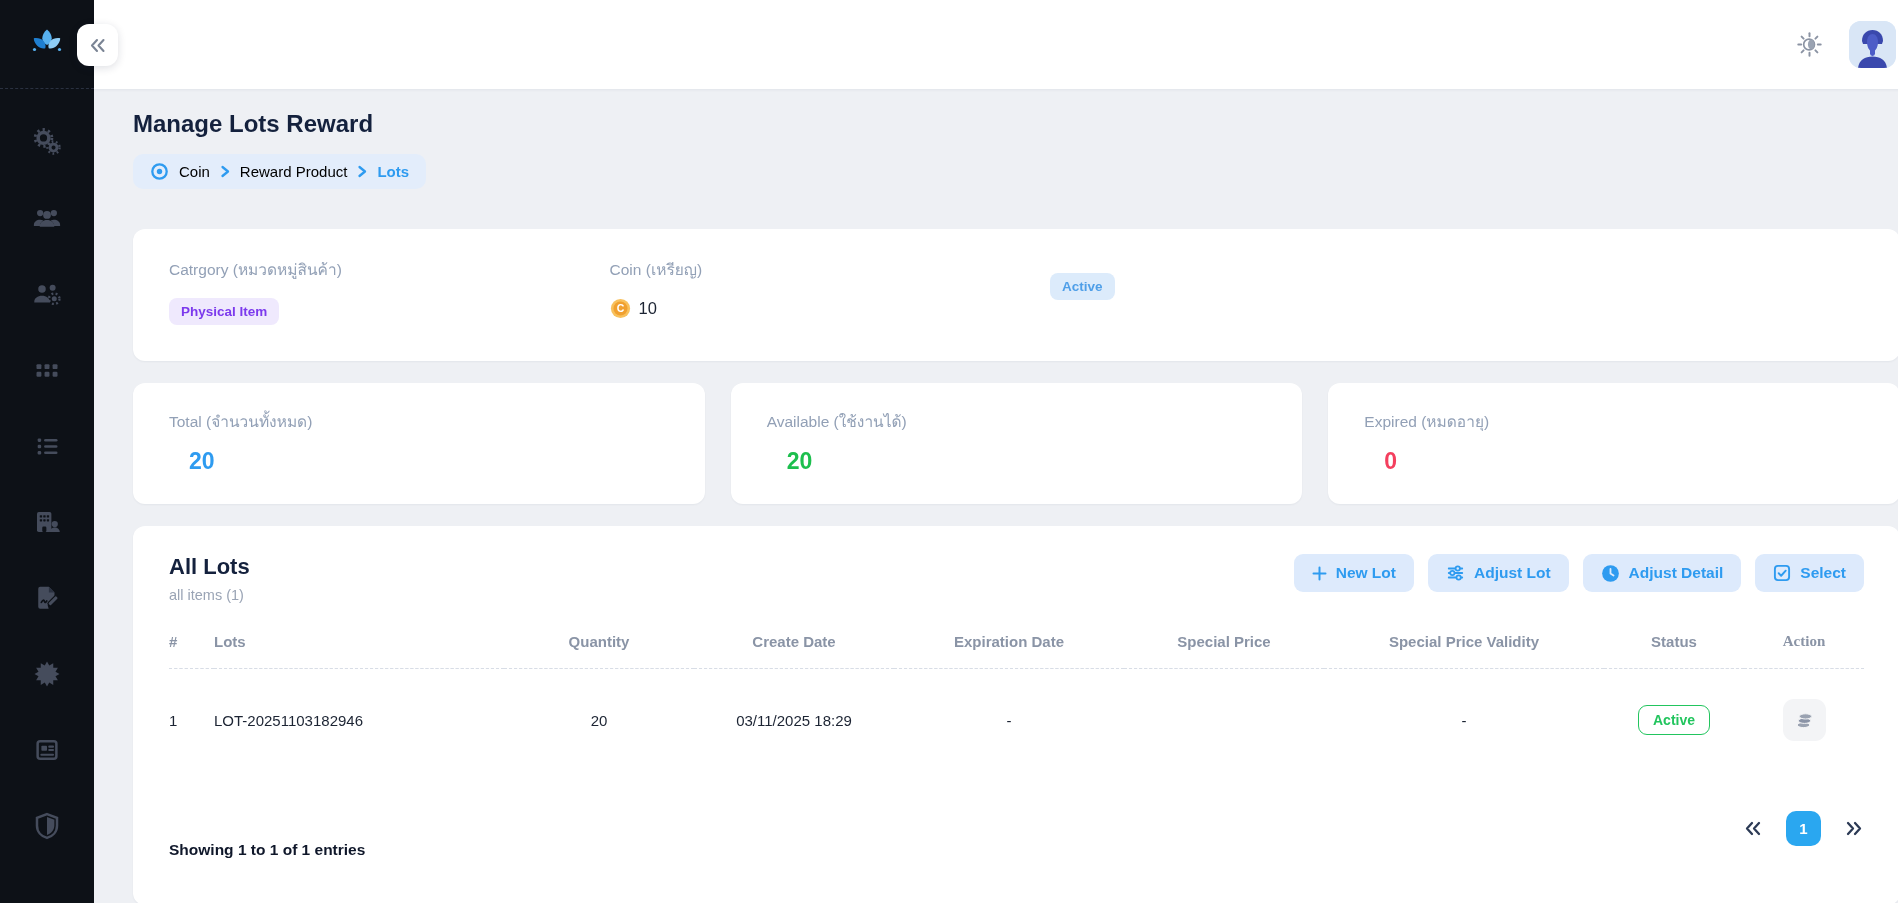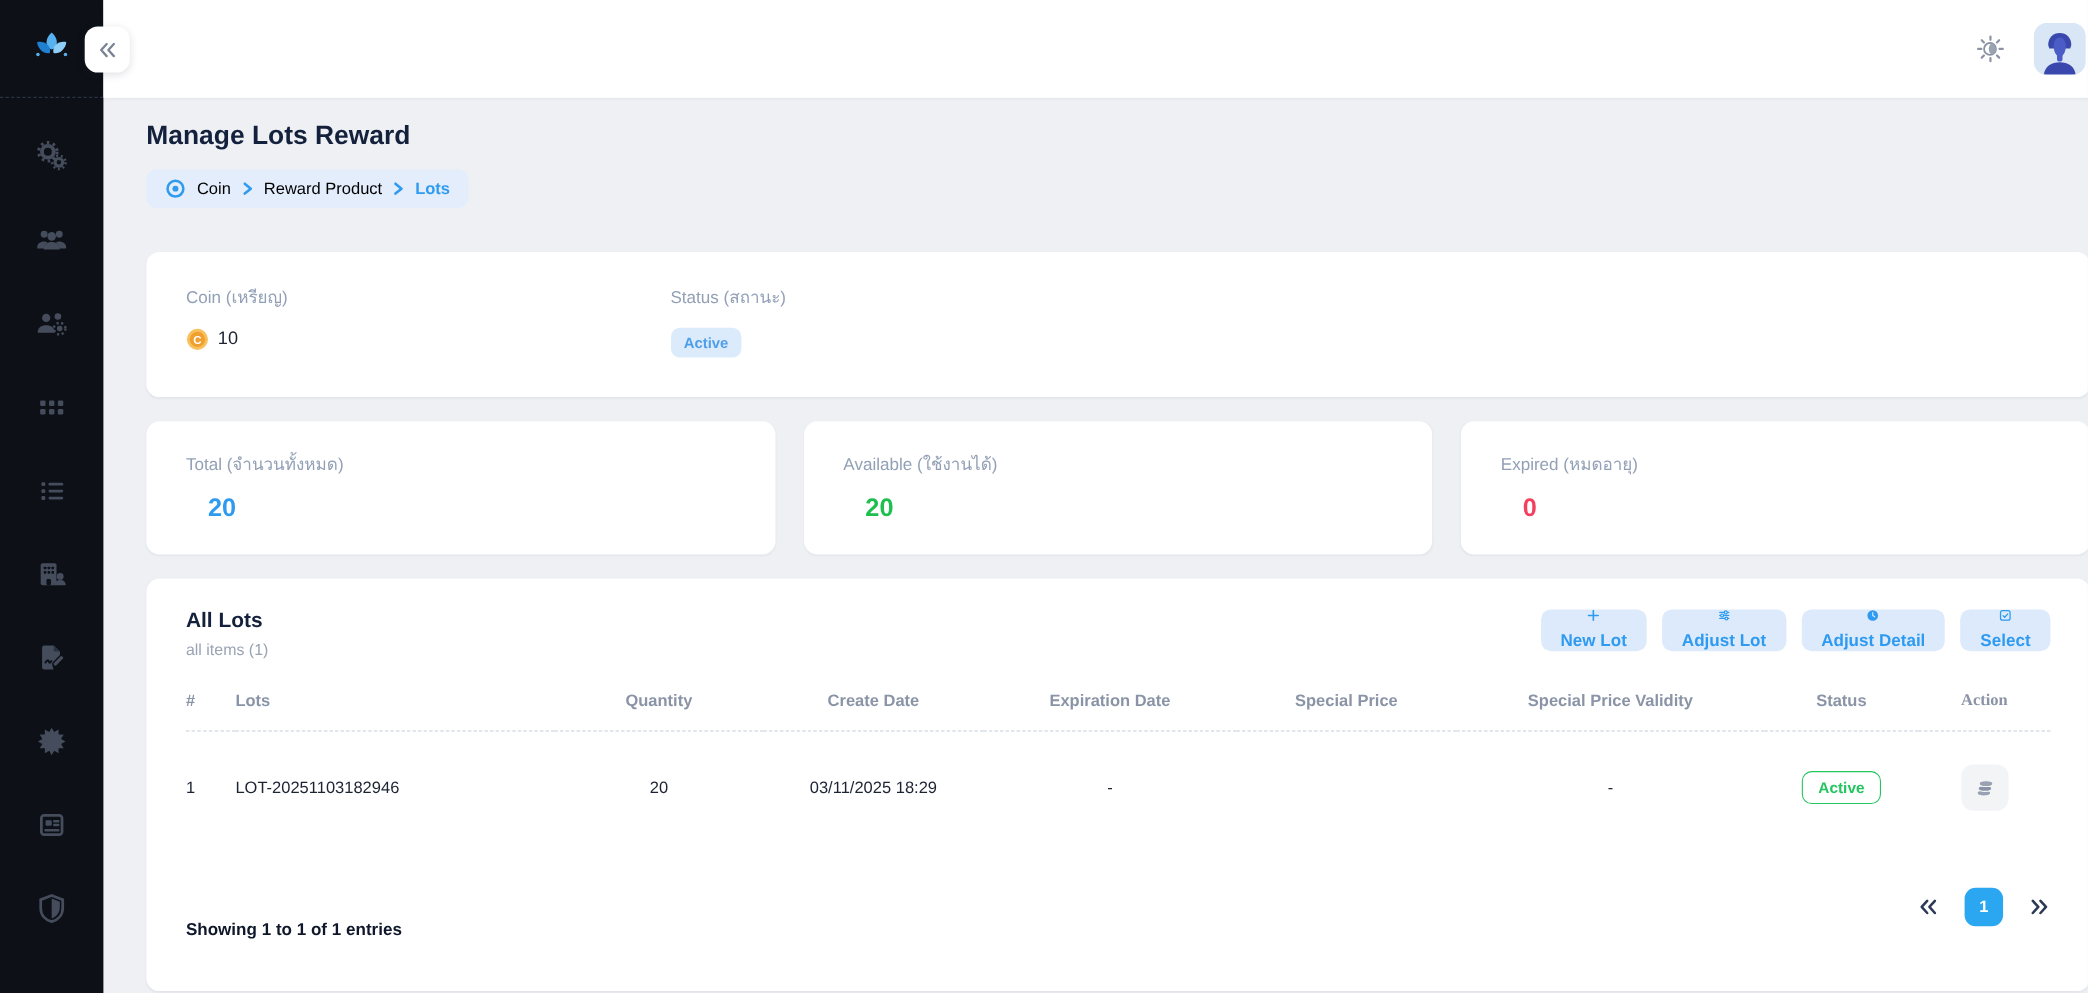--- a/index.html
+++ b/index.html
@@ -39,24 +39,24 @@
   .coin-val { display:inline-flex; align-items:center; gap:8px; font-size:16.5px; }
 
   
   .stats { display:flex; gap:26px; margin-top:22px; }
   .stat-card { flex:1; padding:26px 36px 30px; height:121px; }
   .stat-value { margin-top:14px; padding-left:20px; font-size:23px; font-weight:bold; }
 
   
   .lots-card { margin-top:22px; padding:28px 36px 46px; }
   .lots-head { display:flex; justify-content:space-between; align-items:flex-start; }
-  .lots-title { font-size:19px; font-weight:bold; color:#14213d; }
+  .lots-title { font-size:22px; font-weight:bold; color:#14213d; }
   .lots-sub { margin-top:7px; font-size:14.5px; font-weight:normal; color:#9aa4b5; }
   .btn-row { display:flex; gap:14px; }
-  .btn { display:inline-flex; align-items:center; gap:9px; height:38px; padding:0 18px; border:none; border-radius:9px; background:#ddeafc; color:#2e9bf0; font-size:15.5px; font-weight:bold; font-family:inherit; cursor:pointer;flex-direction:column; }
+  .btn { display:inline-flex; align-items:center; gap:9px; height:38px; padding:0 18px; border:none; border-radius:9px; background:#ddeafc; color:#2e9bf0; font-size:15.5px; font-weight:bold; font-family:inherit; cursor:pointer; }
 
   table { width:100%; border-collapse:collapse; margin-top:30px; table-layout:fixed; }
   th { font-size:15px; font-weight:bold; color:#8a94a6; text-align:center; padding-bottom:18px; border-bottom:1px dashed #d8dde6; }
   td { font-size:15px; color:#1c2433; text-align:center; padding:30px 0 12px; }
   th.c1{width:45px; text-align:left;} th.c2{width:290px; text-align:left;}
   th.c3{width:190px;margin-top:48px;} th.c4{width:200px;} th.c5{width:230px;} th.c6{width:200px;}
   th.c7{width:280px;} th.c8{width:140px;} th.c9{width:120px;font-family:Liberation Serif, serif;}
   td.left { text-align:left; }
   .badge-outline { display:inline-block; padding:6px 14px; border:1.6px solid #22c55e; color:#22c55e; font-size:14px; font-weight:bold; border-radius:9px; background:#fff; }
   .action-btn { width:43px; height:42px; border:none; border-radius:11px; background:#f3f4f6; display:inline-flex; align-items:center; justify-content:center; cursor:pointer; }
@@ -236,32 +236,35 @@
         <span class="crumb">Reward Product</span>
         <svg width="10" height="13" viewBox="0 0 10 13">
             <path d="M2.5 2L8 6.5 2.5 11" stroke="#2e9bf0" stroke-width="2.3" fill="none" stroke-linecap="round" stroke-linejoin="round"></path>
           </svg>
         <span class="crumb active">Lots</span>
       </div>
 
       
       <section class="card info-card">
         <div>
+          <div class="field-label">Catrgory (หมวดหมู่สินค้า)</div>
+          <div class="field-value"><span class="badge purple">Physical Item</span></div>
+        </div>
+        <div>
           <div class="field-label">Coin (เหรียญ)</div>
           <div class="field-value coin-val">
             <svg width="21" height="21" viewBox="0 0 21 21">
               <circle cx="10.5" cy="10.5" r="9.6" fill="#f8c15c"></circle>
               <circle cx="10.5" cy="10.5" r="7" fill="#f0a02f"></circle>
               <text x="10.5" y="14.4" text-anchor="middle" font-size="10.5" font-weight="bold" fill="#fff" font-family="Liberation Sans,sans-serif">C</text>
             </svg>
             <span>10</span>
           </div>
         </div>
         <div>
-          <div class="field-label">Status (สถานะ)</div>
           <div class="field-value"><span class="badge blue">Active</span></div>
         </div>
       </section>
 
       
       <section class="stats">
         <div class="card stat-card">
           <div class="field-label">Total (จำนวนทั้งหมด)</div>
           <div class="stat-value" style="color:#2e9bf0">20</div>
         </div>

